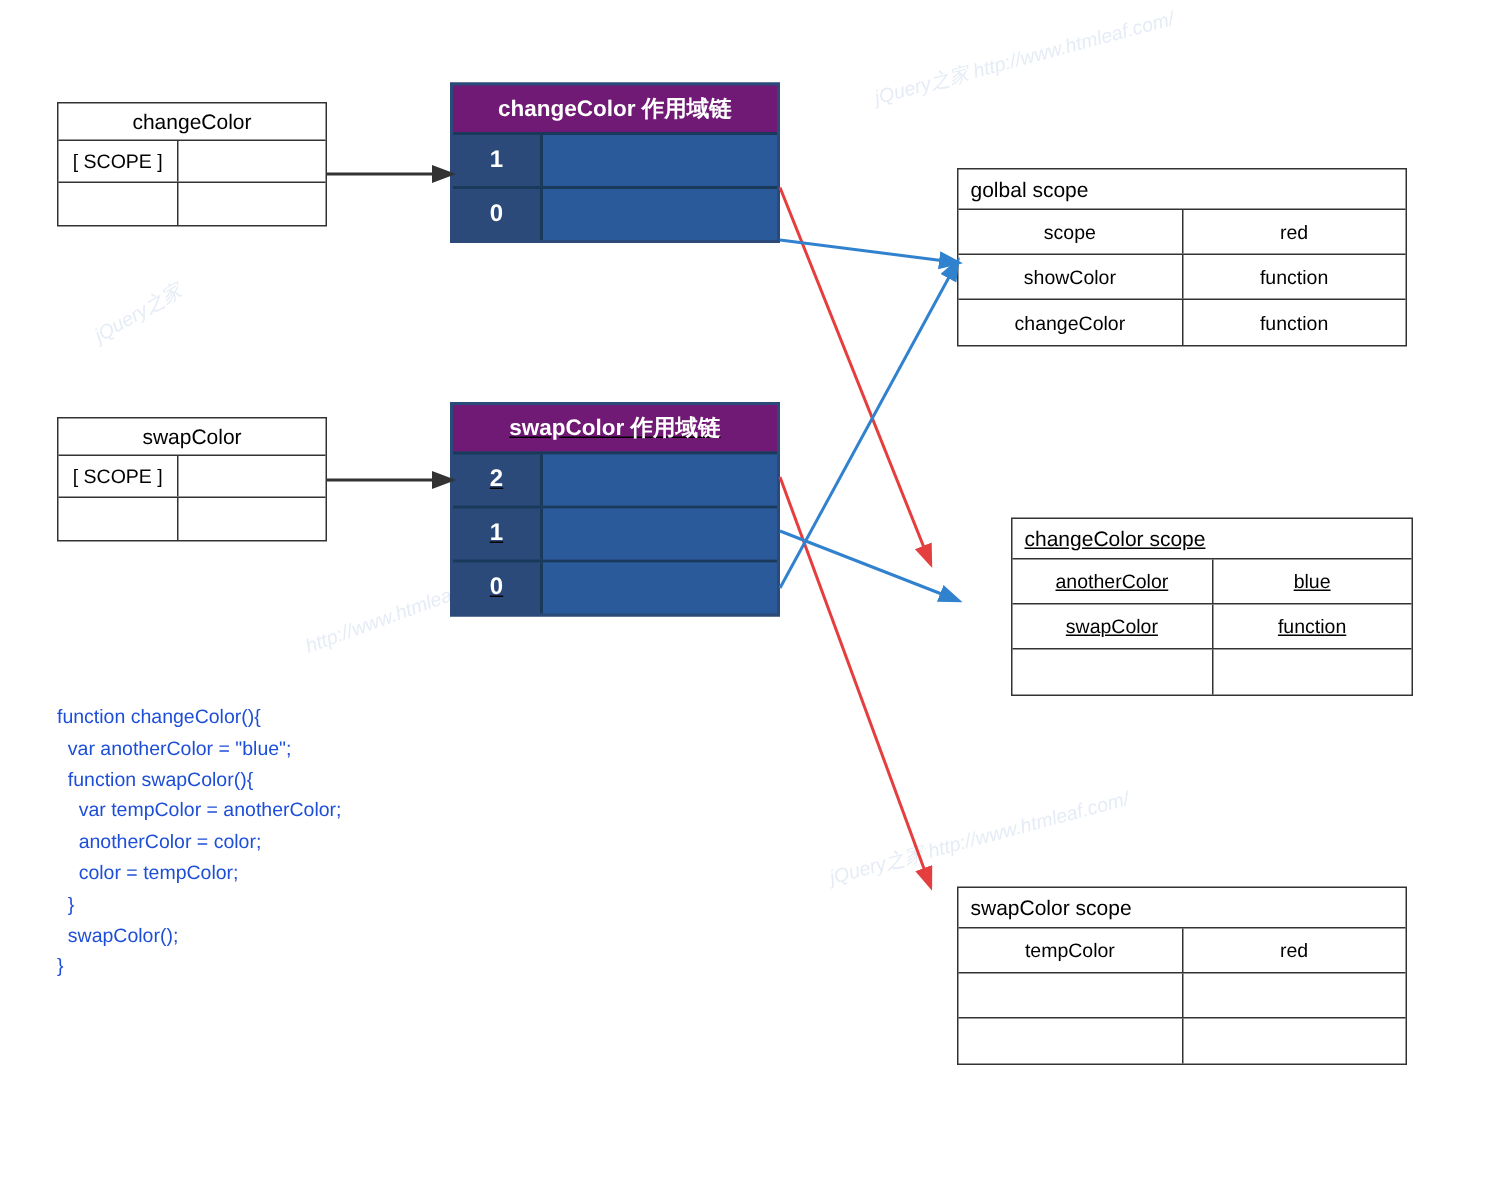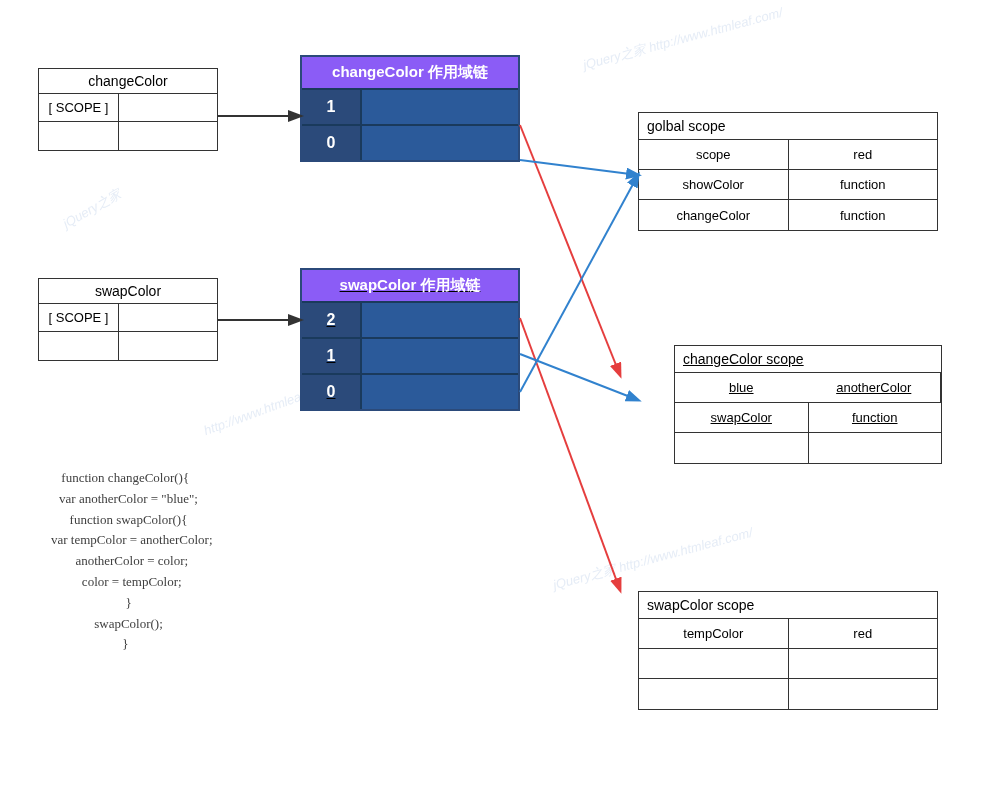--- a/index.html
+++ b/index.html
@@ -61,21 +61,21 @@
       flex: 0 0 80px;
     }
 
     
     .scope-chain-box {
       position: absolute;
       background: #2b4a7a;
       border: 2px solid #2b4a7a;
     }
     .scope-chain-title {
-      background: #8b5cf6;
+      background: #701a75;
       color: #fff;
       text-align: center;
       padding: 6px 10px;
       font-size: 15px;
       font-weight: bold;
     }
     .scope-chain-row {
       display: flex;
       border-top: 2px solid #1a3a5c;
       min-height: 36px;
@@ -124,25 +124,24 @@
       align-items: center;
       justify-content: center;
     }
     .scope-obj-cell-left {
       border-right: 1.5px solid #333;
     }
 
     
     .code-block {
       position: absolute;
-      font-family: Liberation Serif, serif;
+      font-family: Liberation Sans, sans-serif;
       font-size: 13px;
-      color: #404040;
+      color: #1d4ed8;
       line-height: 1.6;
-      text-align: center;
     }
 
     
     .arrows-svg {
       position: absolute;
       top: 0;
       left: 0;
       width: 1000px;
       height: 800px;
       pointer-events: none;
@@ -223,22 +222,22 @@
     </div>
     <div class="scope-obj-row">
       <div class="scope-obj-cell scope-obj-cell-left">changeColor</div>
       <div class="scope-obj-cell">function</div>
     </div>
   </div>
 
   <div class="scope-obj-box" style="left:674px;top:345px;width:268px;text-decoration:underline;">
     <div class="scope-obj-title">changeColor scope</div>
     <div class="scope-obj-row">
+      <div class="scope-obj-cell scope-obj-cell-left">anotherColor</div>
       <div class="scope-obj-cell">blue</div>
-      <div class="scope-obj-cell scope-obj-cell-left">anotherColor</div>
     </div>
     <div class="scope-obj-row">
       <div class="scope-obj-cell scope-obj-cell-left">swapColor</div>
       <div class="scope-obj-cell">function</div>
     </div>
     <div class="scope-obj-row">
       <div class="scope-obj-cell scope-obj-cell-left"></div>
       <div class="scope-obj-cell"></div>
     </div>
   </div>

